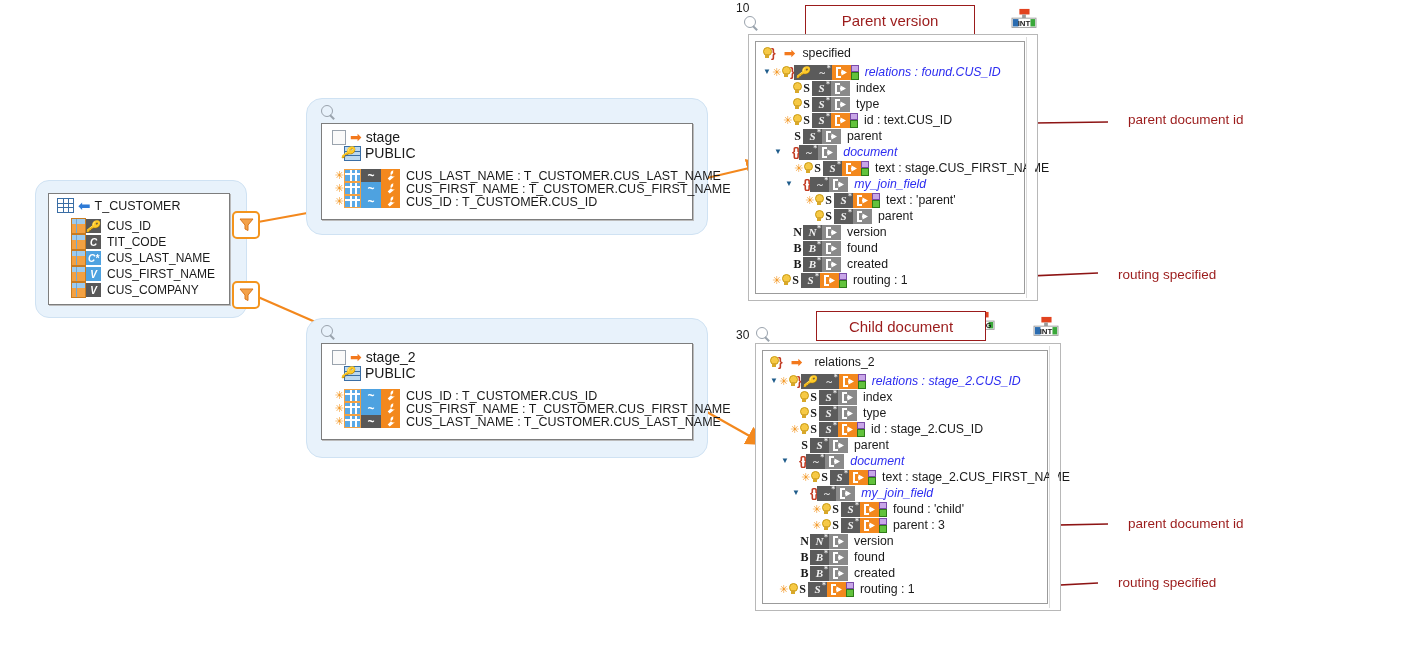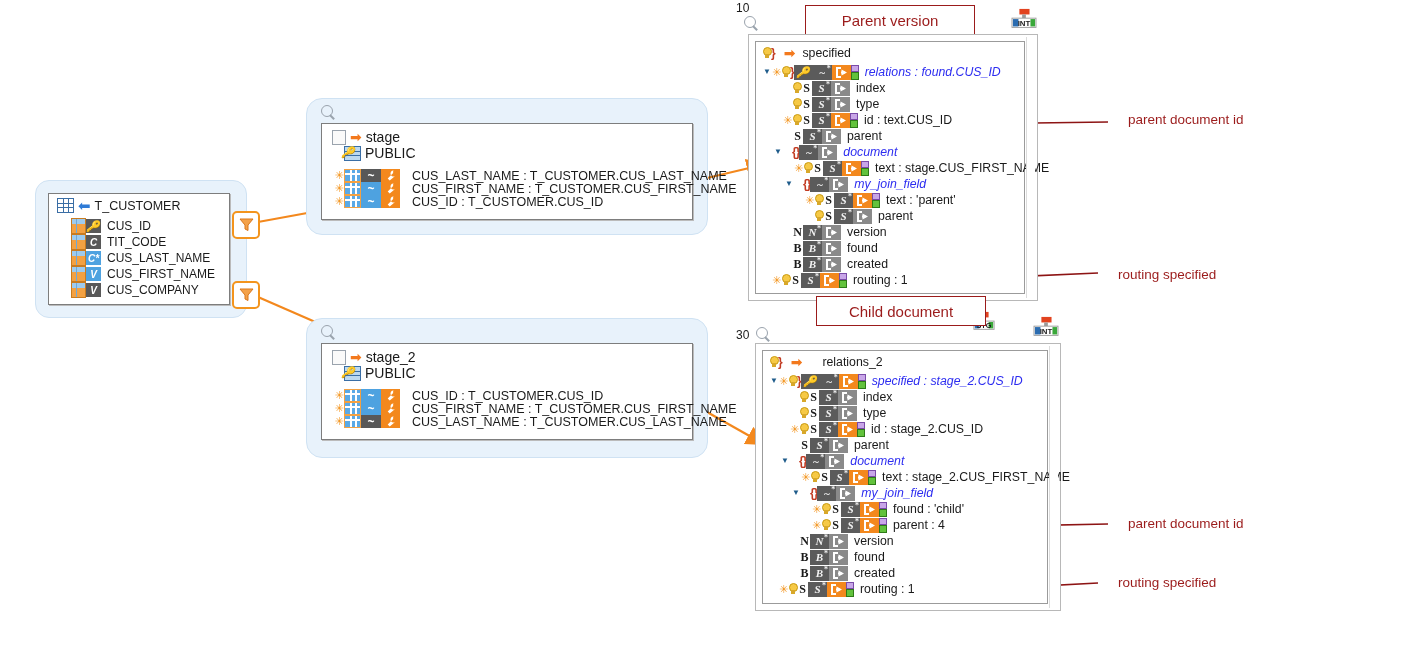--- a/index.html
+++ b/index.html
@@ -69,21 +69,21 @@
   .ic-arrowright{color:#f3791d;font-size:14px;line-height:12px;font-weight:bold;flex:0 0 auto;}
   .ic-pubgrid{width:15px;height:13px;flex:0 0 auto;position:relative;background:#bcd9f0;
               border:1px solid #3a6ea5;}
   .ic-pubgrid:before{content:"";position:absolute;left:0;top:4px;width:100%;height:1px;background:#3a6ea5;}
   .ic-pubgrid:after{content:"";position:absolute;left:0;top:8px;width:100%;height:1px;background:#3a6ea5;}
   .ic-pubkey{position:absolute;left:-4px;top:-1px;font-size:11px;color:#e8b21f;}
 
   .map-rows{position:absolute;}
   .map-row{display:flex;align-items:center;height:13px;}
   .map-row .star{color:#f3941d;font-size:11px;width:10px;text-align:center;flex:0 0 auto;}
-  .map-row .txt{font-size:12.5px;color:#1a1a1a;margin-left:12px;white-space:nowrap;}
+  .map-row .txt{font-size:12.5px;color:#1a1a1a;margin-left:6px;white-space:nowrap;}
   .mi-col{width:17px;height:13px;flex:0 0 auto;position:relative;background:#f3a142;}
   .mi-col:before{content:"";position:absolute;left:1px;top:1px;width:15px;height:11px;background:#5aa9e6;}
   .mi-col:after{content:"";position:absolute;left:1px;top:4px;width:15px;height:1.5px;background:#fff;}
   .mi-colv{position:absolute;left:6px;top:1px;width:1.5px;height:11px;background:#fff;z-index:2;}
   .mi-colv2{position:absolute;left:11px;top:1px;width:1.5px;height:11px;background:#fff;z-index:2;}
   .mi-tilde{width:20px;height:13px;flex:0 0 auto;display:flex;align-items:center;justify-content:center;
             color:#fff;font-size:12px;font-weight:bold;}
   .mi-t-blue{background:#4ea2e0;}
   .mi-t-dark{background:#585858;}
   .mi-wrench{width:19px;height:13px;flex:0 0 auto;background:#f3881d;display:flex;
@@ -702,21 +702,21 @@
       </div>
   </div>
   <div class="scroll"></div>
 </div>
 
 <div class="annot" style="left:1128px;top:112px;">parent document id</div>
 <div class="annot" style="left:1118px;top:267px;">routing specified</div>
 
 <div class="magnum" style="left:736px;top:328px;">30</div>
 <div class="mag" style="left:756px;top:327px;"></div>
-<div class="callout" style="left:816px;top:296px;width:168px;height:28px;text-align:right;">
+<div class="callout" style="left:816px;top:311px;width:168px;height:28px;text-align:right;">
   <span>Child document</span>
 </div>
 <svg class="int-badge" style="left:1032px;top:316px;" width="30" height="26" viewBox="0 0 30 26">
   <rect x="10" y="1" width="11" height="6" fill="#e2431f"></rect>
     <rect x="13" y="7" width="4" height="4" fill="#9b9b9b"></rect>
   <rect x="2" y="11" width="26" height="10" fill="#ffffff" stroke="#9b9b9b"></rect>
   <rect x="3" y="12" width="6" height="8" fill="#2b6cb0"></rect>
     <rect x="22" y="12" width="5" height="8" fill="#3aa83a"></rect>
   <text x="15" y="19.5" font-size="8.5" text-anchor="middle" fill="#1a1a1a" font-family="Liberation Sans, sans-serif" font-weight="bold">INT</text>
 </svg>
@@ -726,21 +726,21 @@
     <div style="position:absolute;left:4px;top:3px;right:0;" id="doc1-root">
         <div class="trow">
           <span class="tw" style="margin-left:2px;">
             <span class="bulb">
               <i></i>
               <u></u>
             </span>
             <span class="braces">}</span>
           </span>
           <span class="ic-arrowright" style="margin-left:9px;">➡</span>
-          <span class="tlabel" style="margin-left: 20px;">relations_2</span>
+          <span class="tlabel" style="margin-left: 12px;">relations_2</span>
         </div>
       </div>
     <div style="position:absolute;left:4px;top:22px;right:0;" id="doc1-rows">
         <div class="trow">
           <span style="display:inline-block;width:2px;flex:0 0 auto;"></span>
           <span class="tri">▼</span>
           <span class="ast">✳</span>
           <span class="tw">
             <span class="bulb">
               <i></i>
@@ -757,21 +757,21 @@
               <rect width="19" height="15" fill="#f3881d"></rect>
               <path d="M4,2 h5 v2 h-3 v7 h3 v2 h-5 z" fill="#ffffff"></path>
               <path d="M9.5,4.5 L15,7.5 L9.5,10.5 z" fill="#ffffff"></path>
               <rect x="9" y="6.5" width="4" height="2" fill="#ffffff"></rect>
             </svg>
           </span>
           <span class="tag">
             <span class="t1"></span>
             <span class="t2"></span>
           </span>
-          <span class="tlabel ital">specified : stage_2.CUS_ID</span>
+          <span class="tlabel ital">relations : stage_2.CUS_ID</span>
         </div>
         <div class="trow">
           <span style="display:inline-block;width:13px;flex:0 0 auto;"></span>
           <span class="tri"></span>
           <span class="ast"></span>
           <span class="tw">
             <span class="bulb">
               <i></i>
               <u></u>
             </span>
@@ -959,21 +959,21 @@
               <rect width="19" height="15" fill="#f3881d"></rect>
               <path d="M4,2 h5 v2 h-3 v7 h3 v2 h-5 z" fill="#ffffff"></path>
               <path d="M9.5,4.5 L15,7.5 L9.5,10.5 z" fill="#ffffff"></path>
               <rect x="9" y="6.5" width="4" height="2" fill="#ffffff"></rect>
             </svg>
           </span>
           <span class="tag">
             <span class="t1"></span>
             <span class="t2"></span>
           </span>
-          <span class="tlabel">parent : 4</span>
+          <span class="tlabel">parent : 3</span>
         </div>
         <div class="trow">
           <span style="display:inline-block;width:13px;flex:0 0 auto;"></span>
           <span class="tri"></span>
           <span class="ast"></span>
           <span class="tw">
             <span class="sglyph">N</span>
           </span>
           <span class="icell ic-dark">N<i class="ic-star">*</i></span>
           <span class="icell2 ic-grey">

